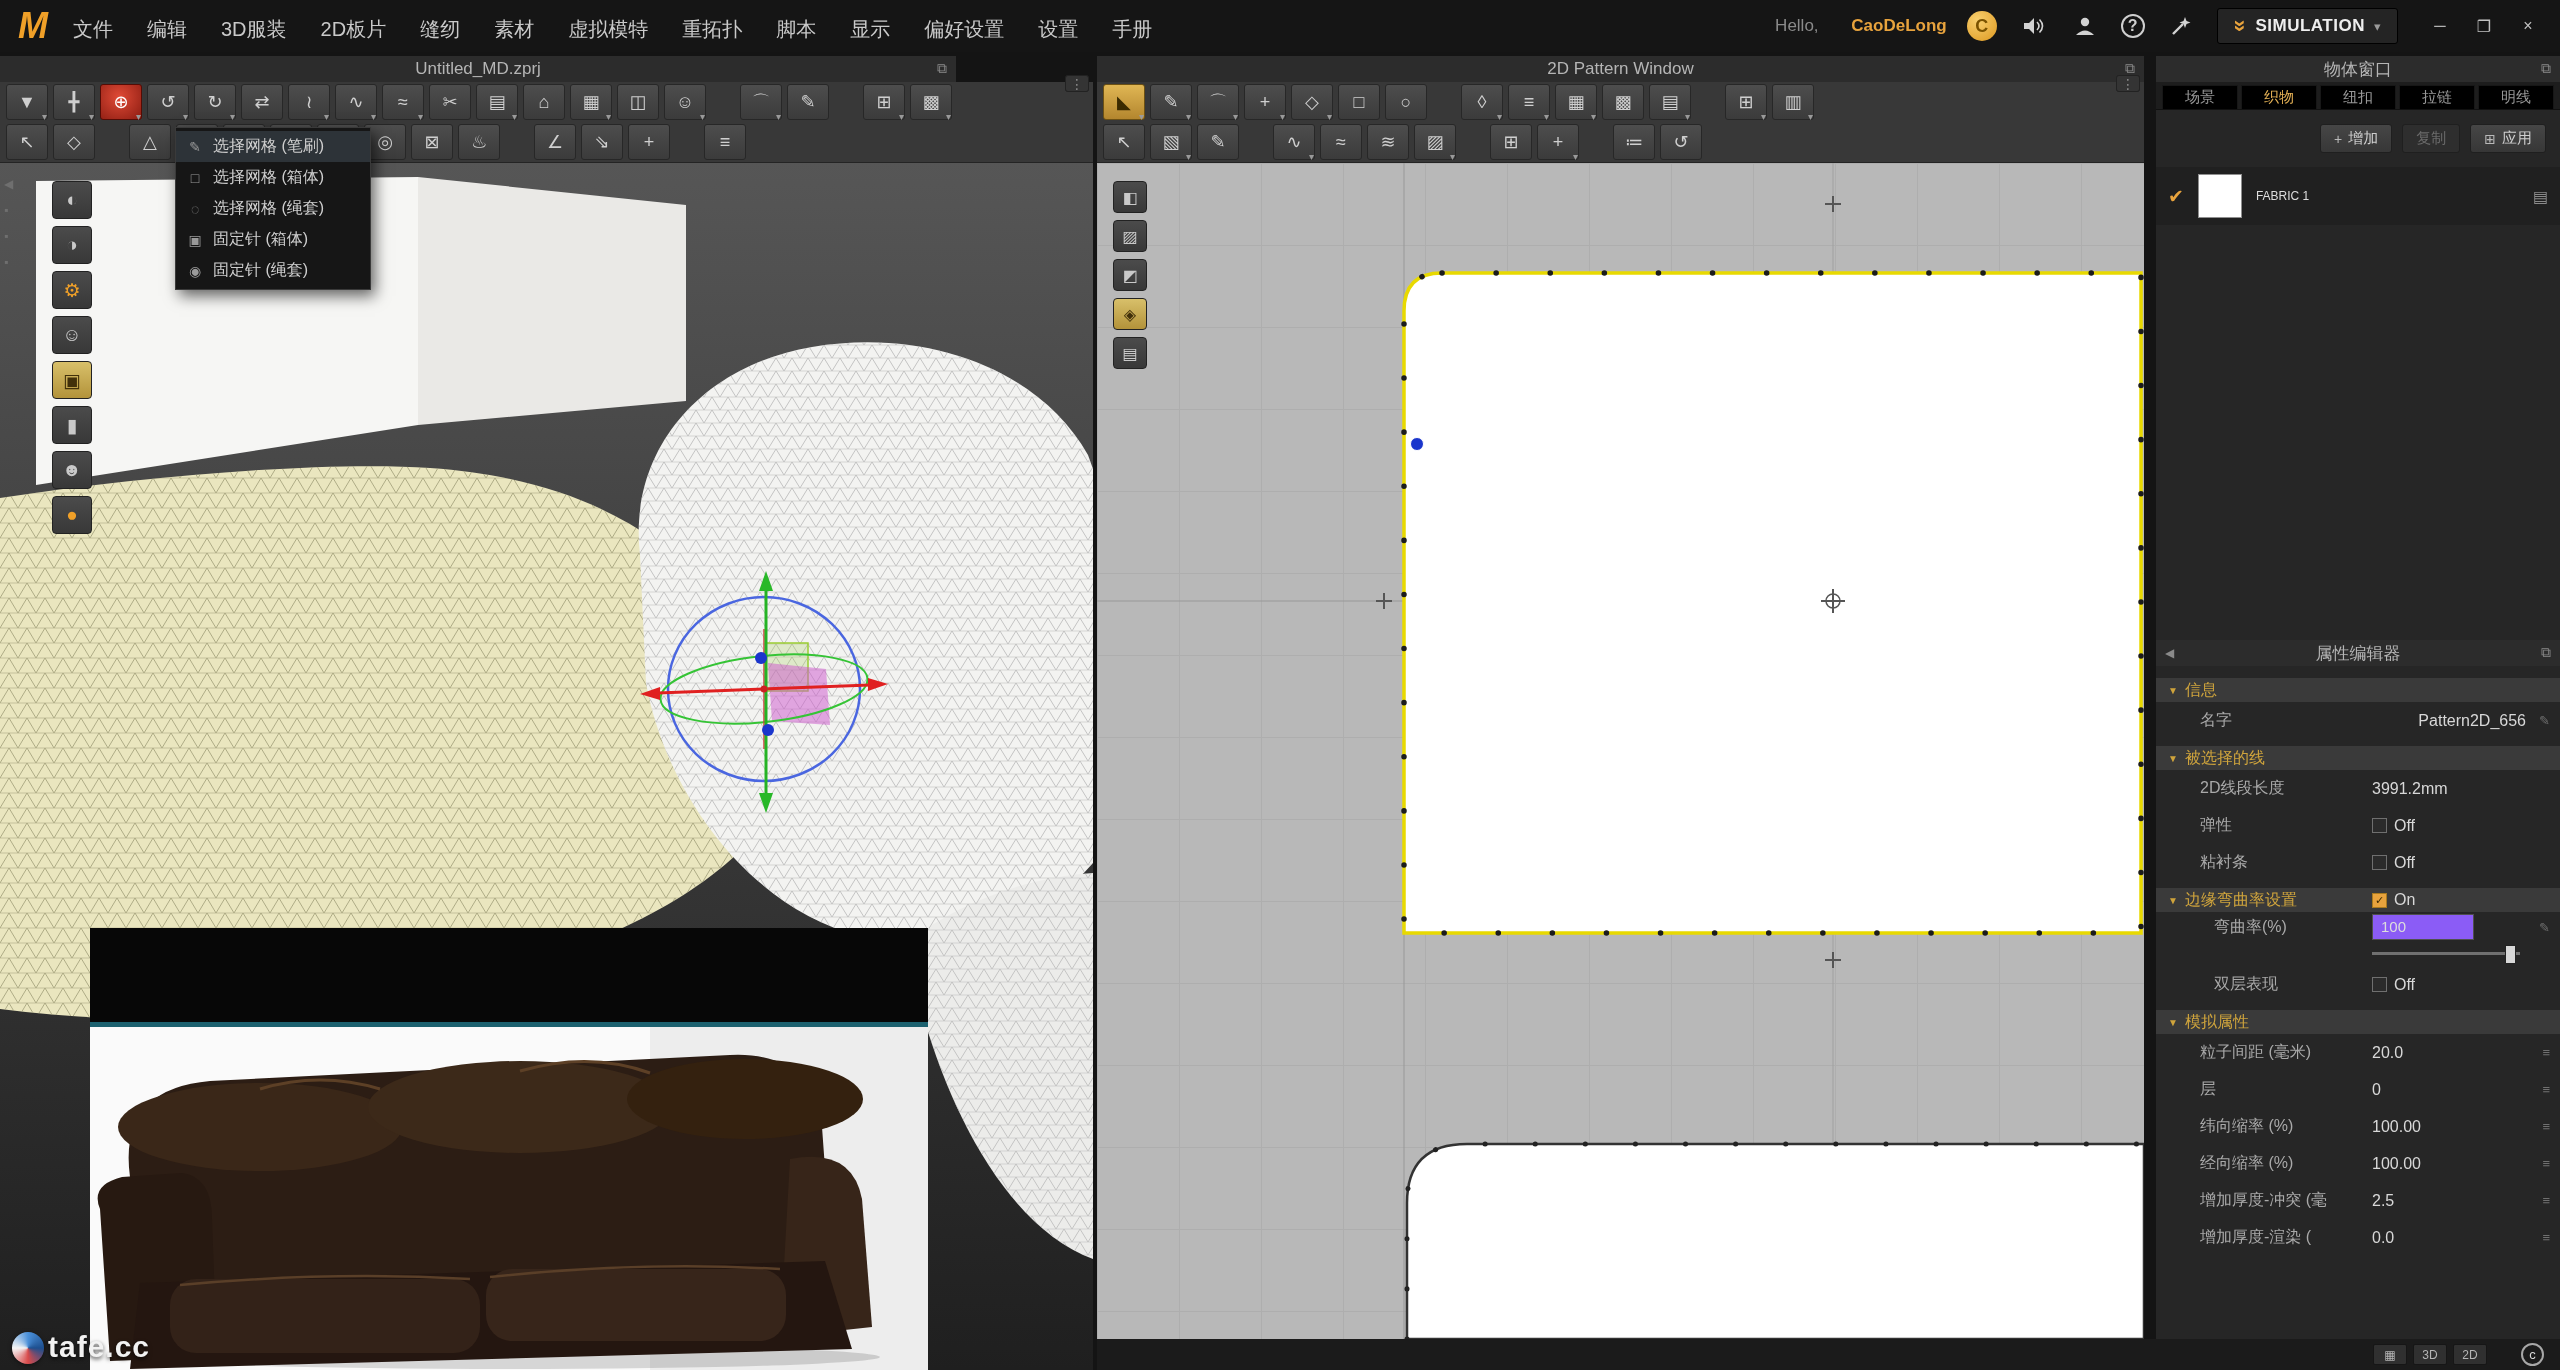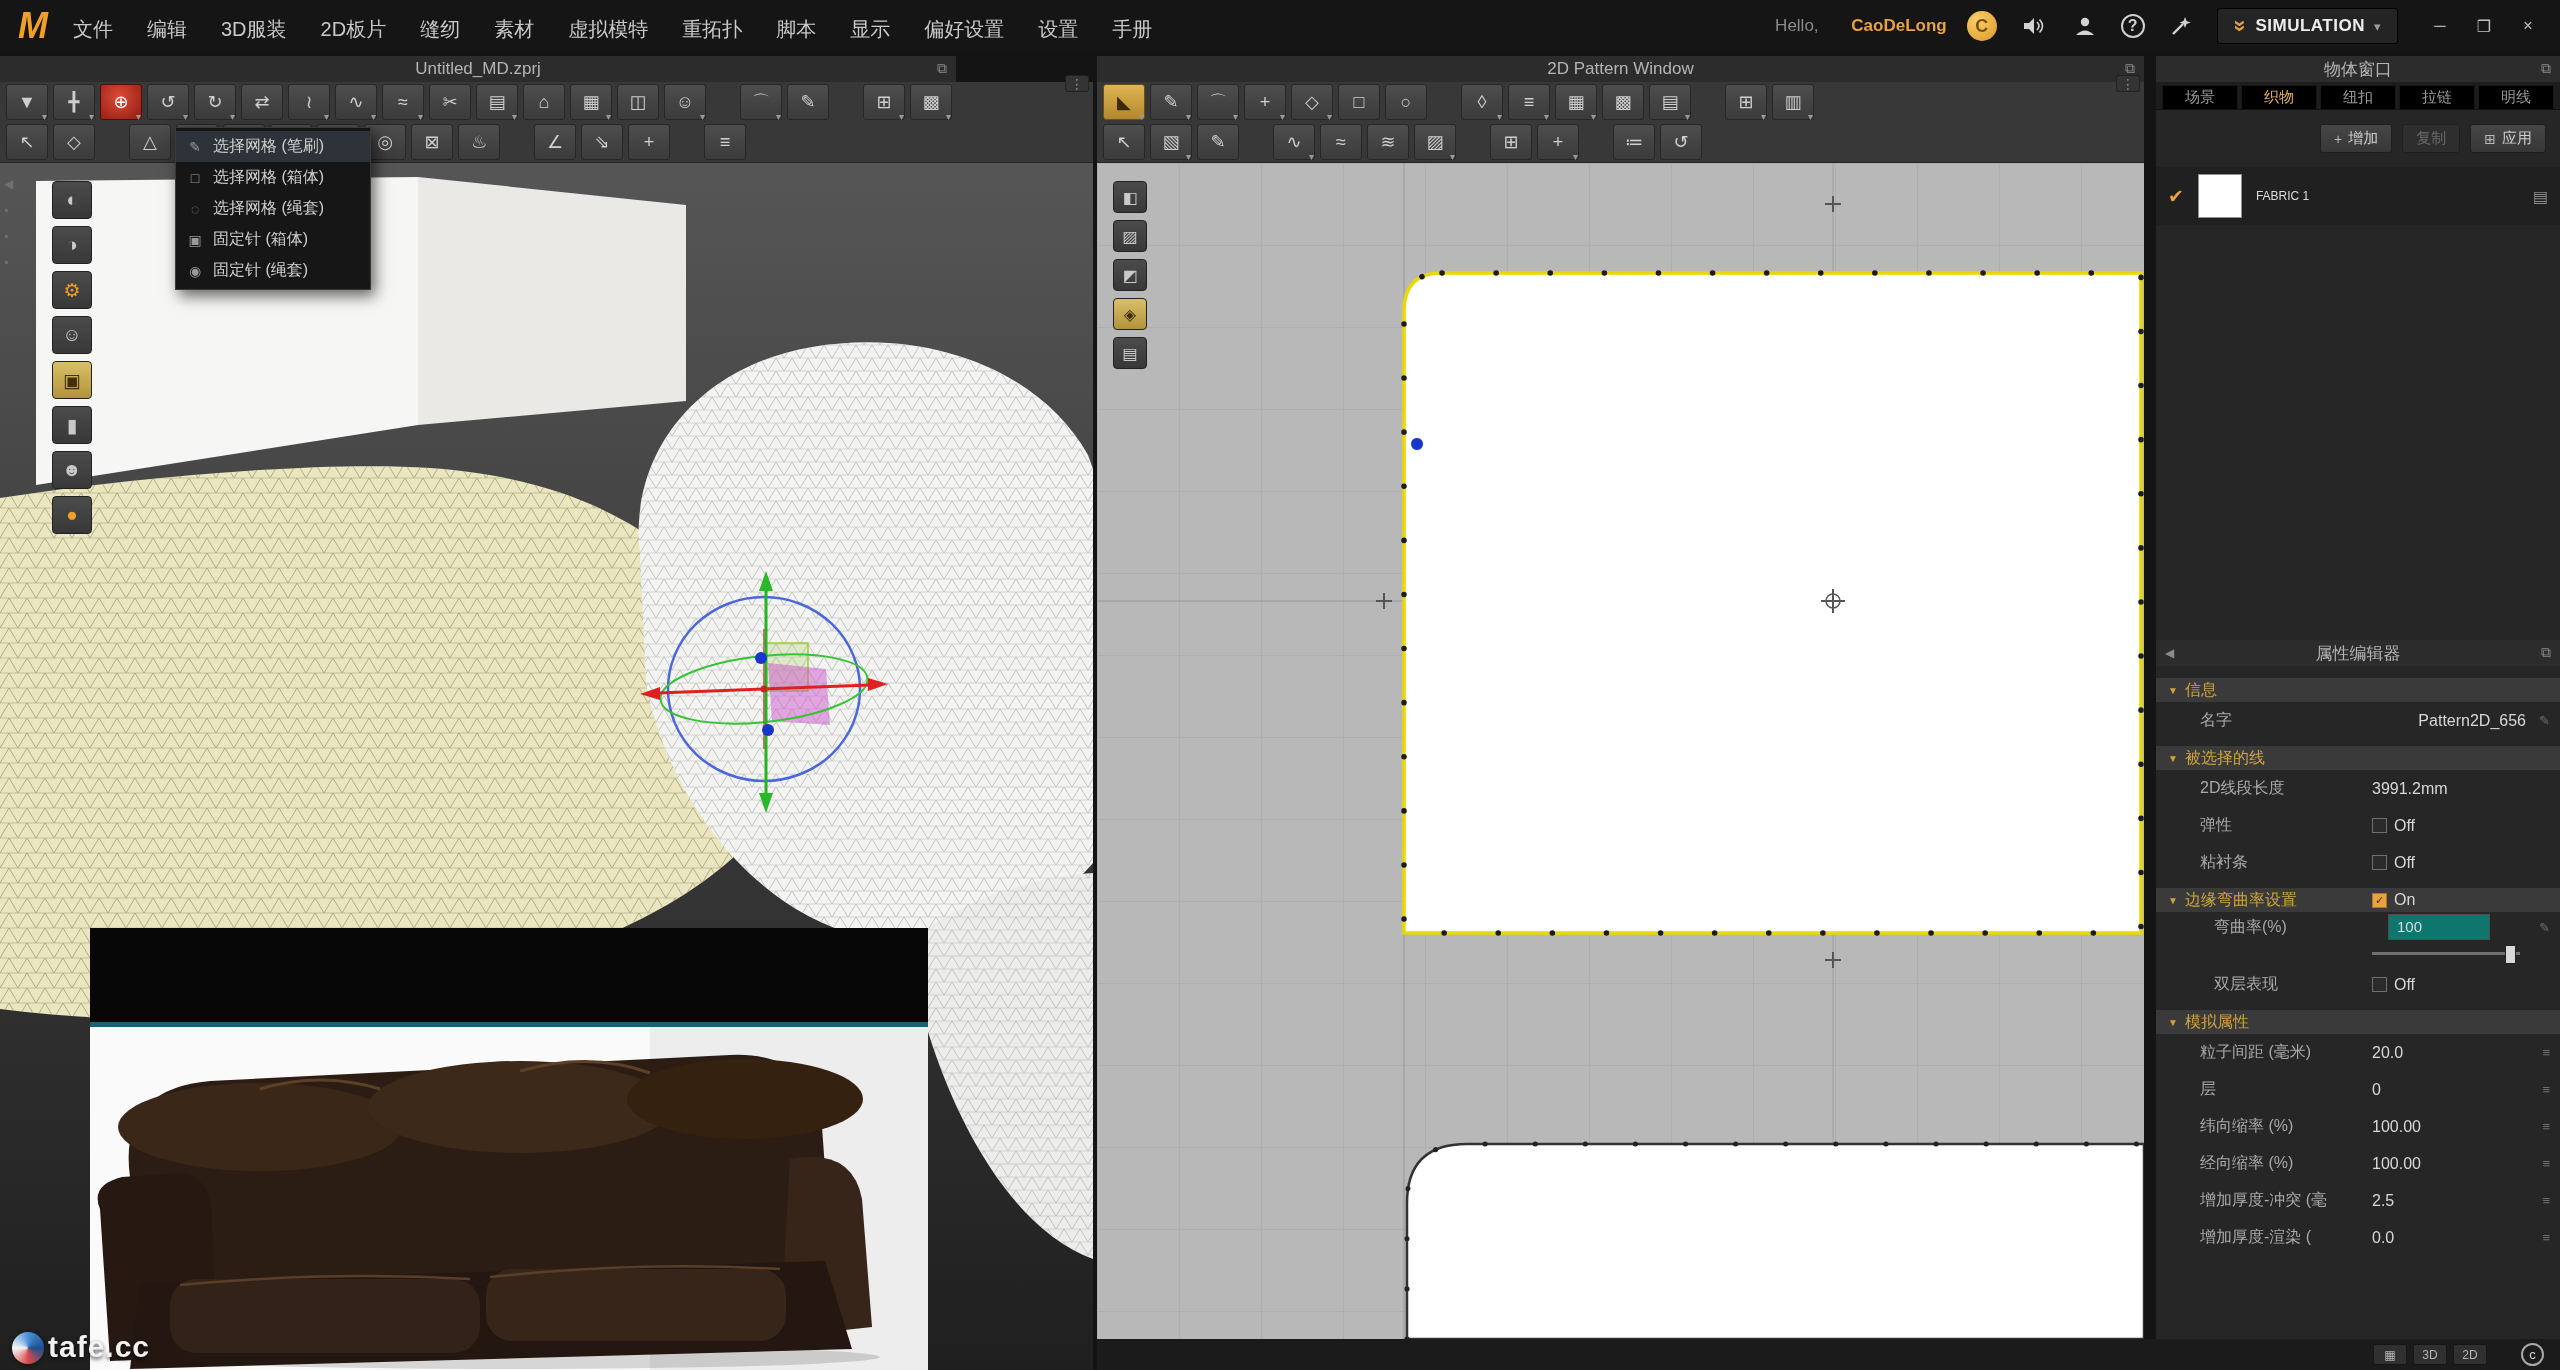--- a/index.html
+++ b/index.html
@@ -95,21 +95,21 @@
   .sec .tri{font-size:10px;}
   .curvval{position:absolute;left:216px;display:flex;align-items:center;gap:7px;color:#d8d8d8;}
   .prow{position:relative;height:37px;display:flex;align-items:center;}
   .prow .lbl{margin-left:44px;font-size:16px;color:#a9a9a9;white-space:nowrap;max-width:165px;overflow:hidden;}
   .prow .lbl.ind{margin-left:58px;}
   .prow .val{position:absolute;left:216px;font-size:16px;color:#d8d8d8;display:flex;align-items:center;gap:7px;}
   .prow .val.vright{left:auto;right:34px;}
   .prow .ricon{position:absolute;right:10px;color:#707070;font-size:13px;}
   .cb{width:15px;height:15px;border:1px solid #6f6f6f;background:#2b2b2b;display:inline-flex;align-items:center;justify-content:center;font-size:11px;color:transparent;box-sizing:border-box;}
   .cb.checked{background:#e8a33d;border-color:#a97a1e;color:#3c2800;font-weight:bold;}
-  .inputbox{position:absolute;left:216px;width:92px;height:24px;background:#0f766e;border:1px solid #4f4f4f;color:#ddd;font-size:15px;line-height:24px;padding-left:8px;margin-left:16px;}
+  .inputbox{position:absolute;left:216px;width:92px;height:24px;background:#8b5cf6;border:1px solid #4f4f4f;color:#ddd;font-size:15px;line-height:24px;padding-left:8px;}
   .raterow{height:30px;}
   .sliderrow{position:relative;height:24px;}
   .track{position:absolute;left:216px;right:40px;top:10px;height:3px;background:#707070;}
   .handle{position:absolute;right:4px;top:-7px;width:9px;height:17px;background:#d8d8d8;border:1px solid #222;}
 
   
   .statusbar{position:absolute;left:1097px;top:1339px;width:1463px;height:31px;background:#1b1b1b;display:flex;align-items:center;justify-content:flex-end;padding-right:16px;box-sizing:border-box;gap:8px;}
   .sbgroup{display:flex;gap:6px;}
   .sbtn{min-width:34px;height:21px;background:#303030;border:1px solid #161616;border-radius:2px;color:#b5b5b5;font-size:12px;display:flex;align-items:center;justify-content:center;padding:0 5px;font-family:inherit;}
   .refresh{margin-left:26px;width:23px;height:23px;border-radius:50%;border:2px solid #a8a8a8;background:none;color:#d8d8d8;font-size:13px;display:flex;align-items:center;justify-content:center;padding:0;font-family:inherit;}

